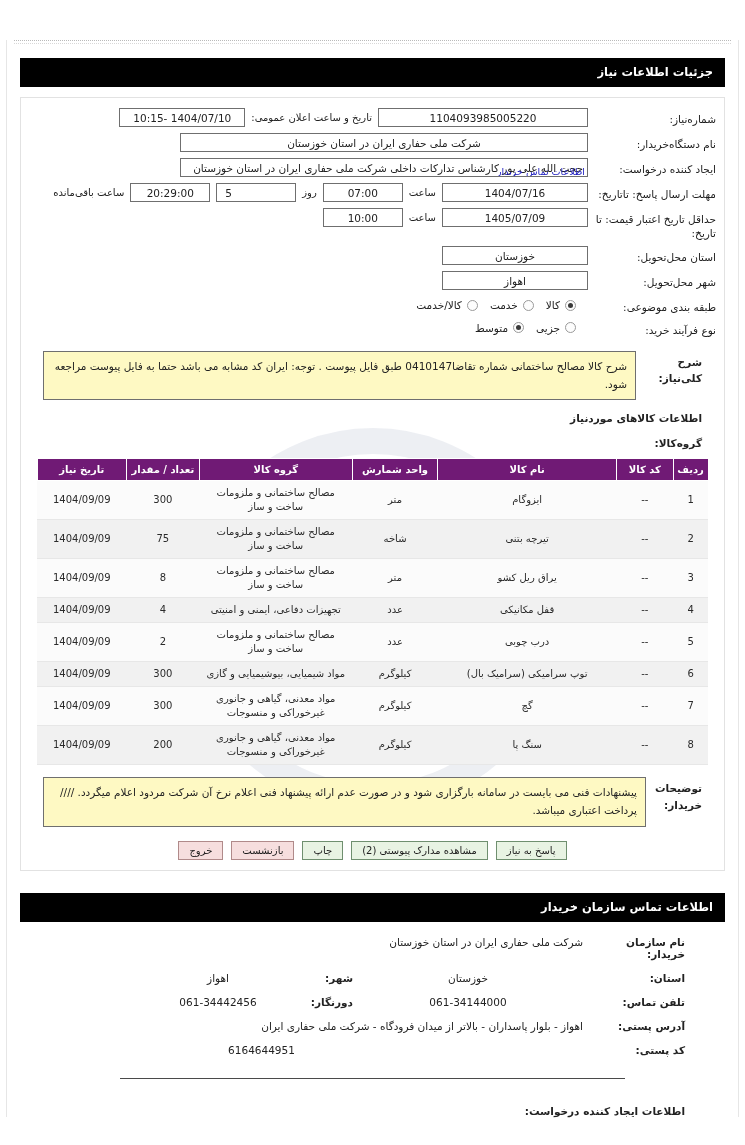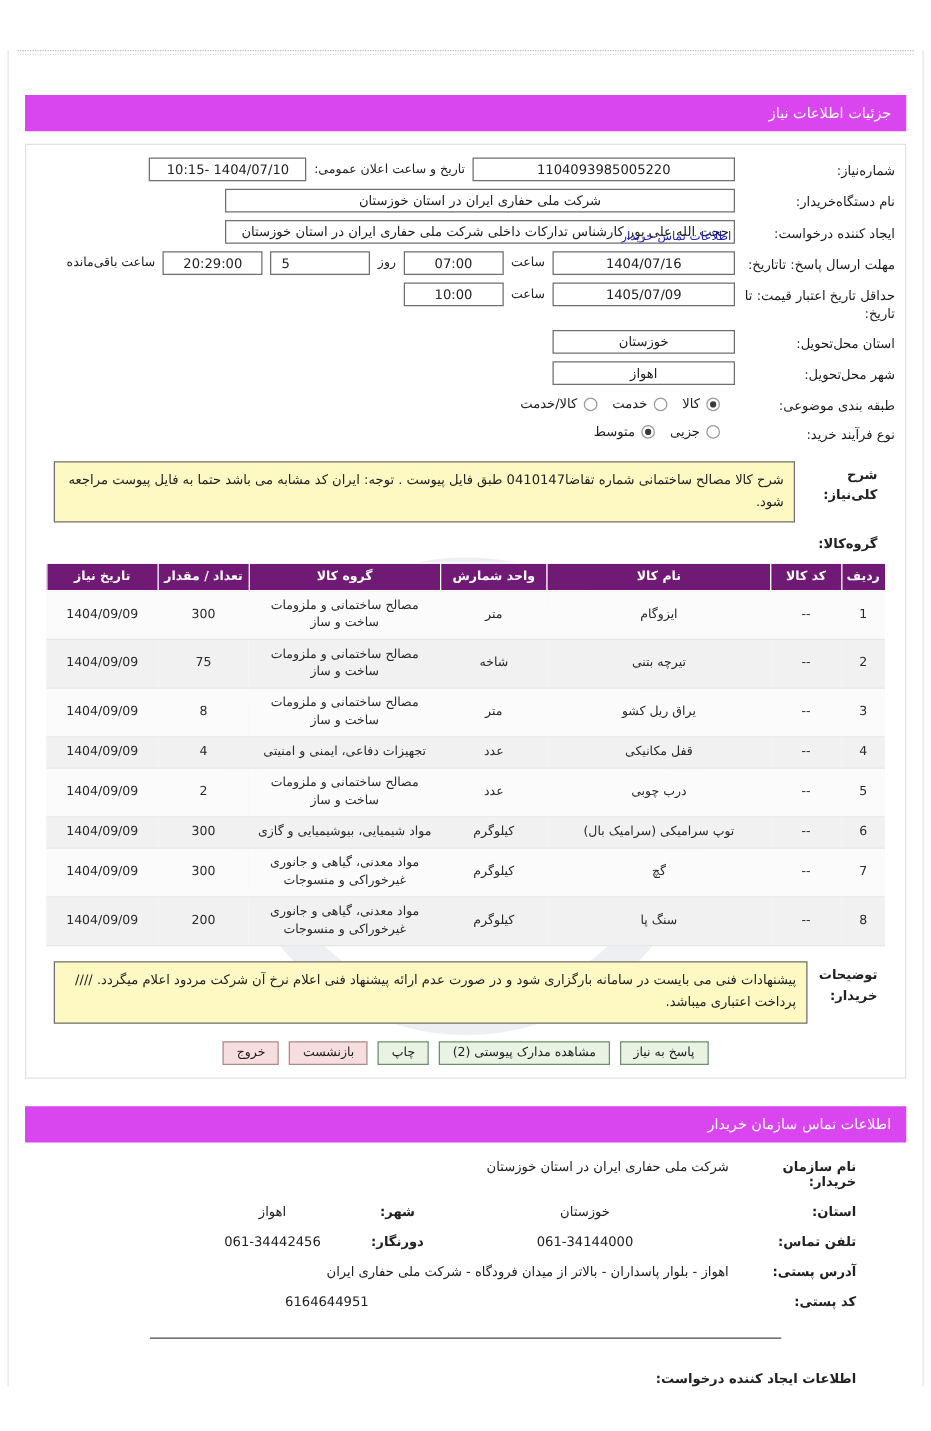--- a/index.html
+++ b/index.html
@@ -32,27 +32,27 @@
   .side-rule.right { right: 6px; }
 
   .top-dots {
     margin: 40px 14px 0 14px;
     border-top: 1px dotted #b9b9b9;
     border-bottom: 1px dotted #d8d8d8;
     height: 2px;
   }
 
   .section-bar {
-    background: #d946ef;
+    background: #000000;
     color: #ffffff;
     font-size: 11.5px;
-    font-weight: normal;
+    font-weight: bold;
     padding: 7px 12px 8px 12px;
     text-align: right;
-    margin: 32px 20px 0 20px;
+    margin: 14px 20px 0 20px;
     letter-spacing: .2px;
   }
 
   .panel {
     margin: 10px 20px 0 20px;
     border: 1px solid #e2e2e2;
     background: #ffffff;
     padding: 10px 8px 10px 8px;
     position: relative;
     overflow: hidden;
@@ -296,21 +296,21 @@
   .cval {
     flex: 1;
     text-align: center;
     color: #222;
   }
   .crow.two .cval { flex: 0 0 230px; text-align: center; }
   .crow.two .ckey2 {
     font-weight: bold;
     width: 70px;
     flex: 0 0 70px;
-    text-align: center;
+    text-align: right;
   }
   .crow.two .cval2 { flex: 0 0 130px; text-align: center; }
 
   .hr-dark {
     margin: 22px 120px 0 120px;
     border-top: 1px solid #4a4a4a;
   }
 
   .creator-title {
     margin: 26px 60px 12px 60px;
@@ -408,20 +408,21 @@
         <span class="rdot on"></span>
         <span class="rtext">متوسط</span>
       </div>
     </div>
 
     <div class="desc-box" style="margin:14px 14px 0 14px;">
       <div class="desc-lbl" style="width:66px;flex:0 0 66px;">شرح کلی‌نیاز:</div>
       <div class="desc-body">شرح کالا مصالح ساختمانی شماره تقاضا0410147 طبق فایل پیوست . توجه: ایران کد مشابه می باشد حتما به فایل پیوست مراجعه شود.</div>
     </div>
 
+    <div class="subtitle">اطلاعات  کالاهای موردنیاز</div>
 
     <div class="desc-box" style="margin:6px 14px 0 14px;">
       <div class="desc-lbl" style="width:66px;flex:0 0 66px;">گروه‌کالا:</div>
     </div>
 
     <table class="goods">
       <thead>
         <tr>
           <th class="col-radif">ردیف</th>
           <th class="col-code">کد کالا</th>

